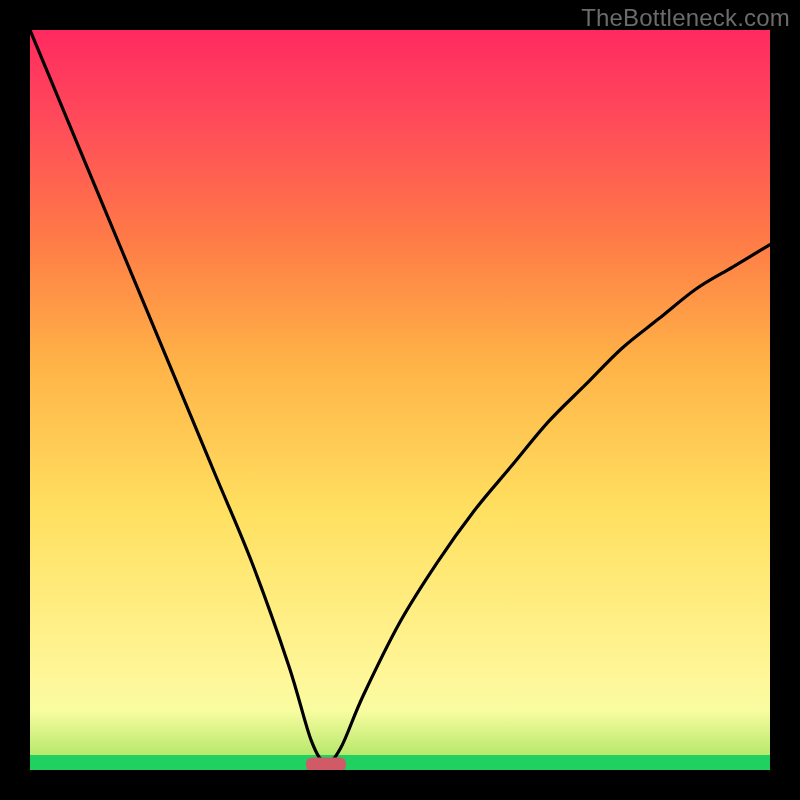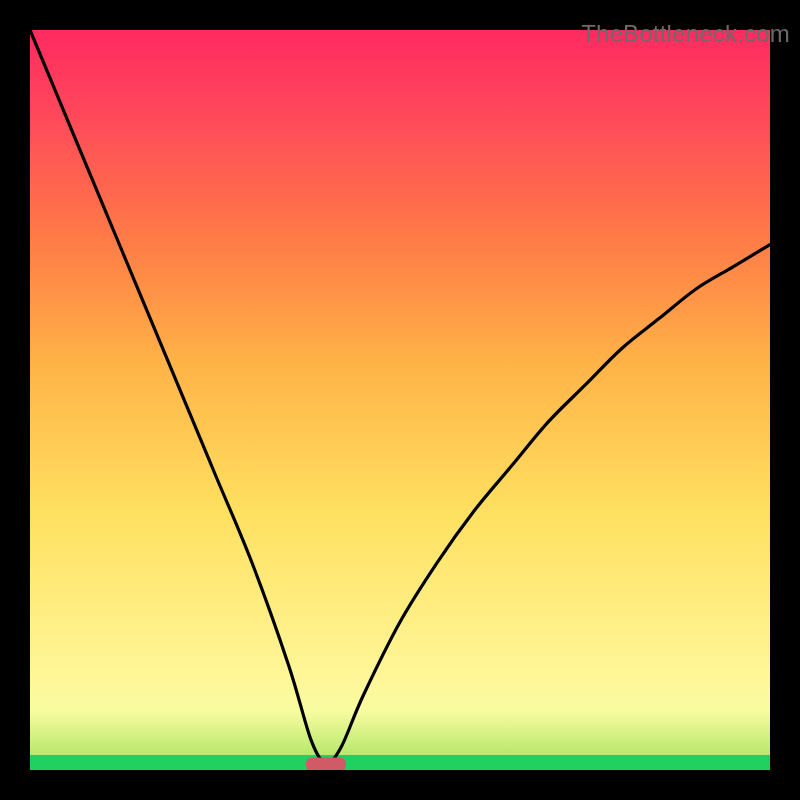--- a/index.html
+++ b/index.html
@@ -41,21 +41,21 @@
       #ff4a5a 88%,
       #ff2a60 100%
     );
   }
   .curve-svg {
     position: absolute;
     inset: 0;
   }
   .watermark {
     position: absolute;
-    top: 20px;
+    top: 4px;
     right: 10px;
     color: #6b6b6b;
     font-size: 24px;
     letter-spacing: 0.2px;
     user-select: none;
   }
 </style>
 </head>
 <body>
 

